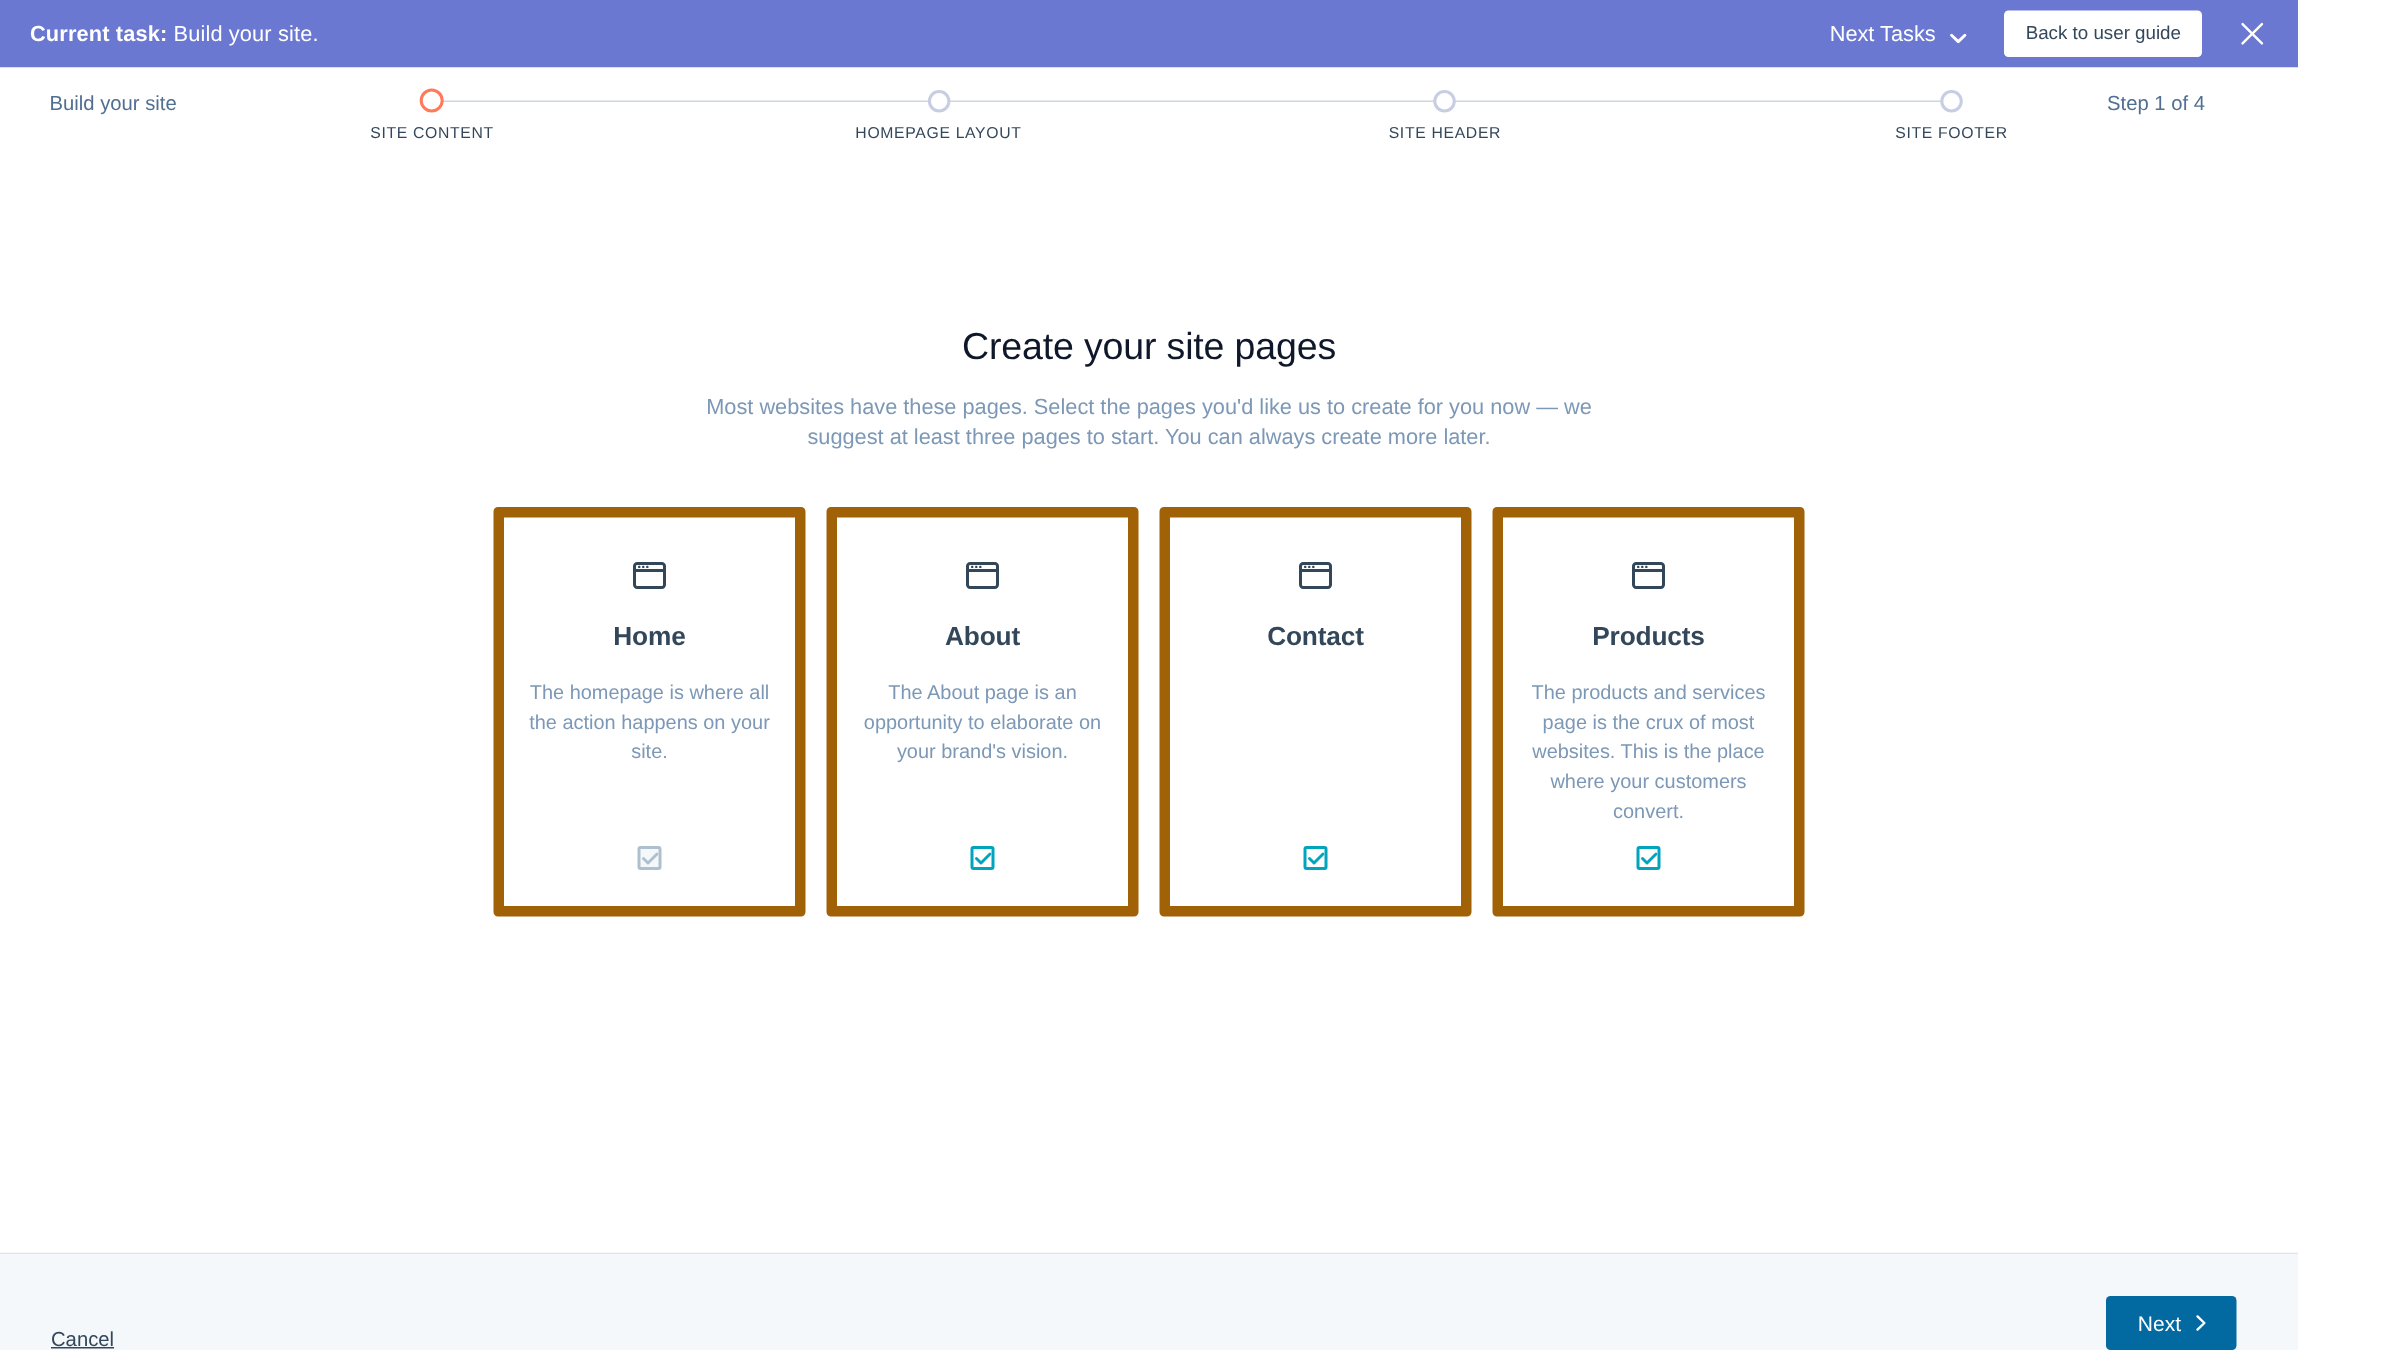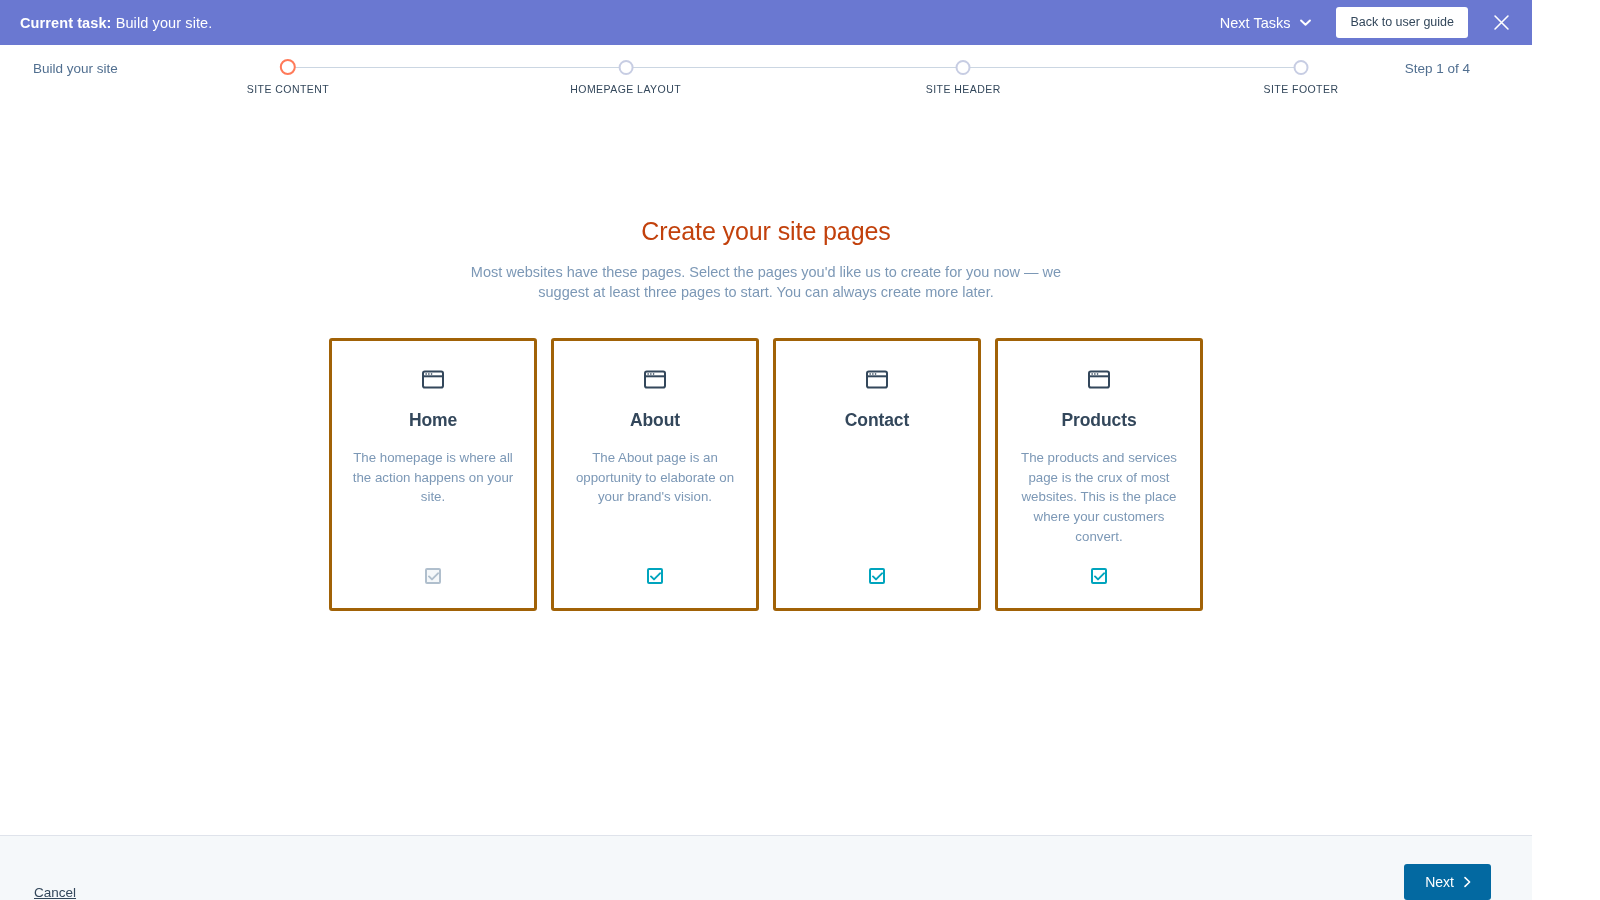--- a/index.html
+++ b/index.html
@@ -40,21 +40,21 @@
   .task-banner-text .label {
     font-weight: 700;
   }
   .task-banner-text .value {
     font-weight: 400;
   }
   .banner-spacer { flex: 1 1 auto; }
 
   .next-tasks {
     display: flex;
-    align-items: flex-start;
+    align-items: flex-end;
     gap: 9px;
     font-size: 14.5px;
     color: #ffffff;
     cursor: pointer;
     padding: 4px 6px;
     margin-right: 18px;
     white-space: nowrap;
   }
   .chev-down {
     width: 13px;
@@ -176,21 +176,21 @@
     overflow: hidden;
   }
 
   .hero {
     text-align: center;
     padding-top: 110px;
   }
   .hero-title {
     font-size: 25px;
     font-weight: 400;
-    color: #c2410c;
+    color: #0f172a;
     letter-spacing: -.1px;
   }
   .hero-sub {
     margin: 16px auto 0;
     width: 640px;
     font-size: 14.5px;
     line-height: 1.38;
     color: #7c98b6;
   }
 
@@ -199,21 +199,21 @@
     margin: 36px auto 0;
     width: 874px;
     display: flex;
     gap: 14px;
     align-items: stretch;
   }
 
   .card {
     flex: 1 1 0;
     background: #ffffff;
-    border: 3px solid #a16207;
+    border: 7px solid #a16207;
     border-radius: 3px;
     padding: 22px 14px 18px;
     display: flex;
     flex-direction: column;
     align-items: center;
     min-height: 273px;
     cursor: pointer;
   }
 
   .card-icon {

